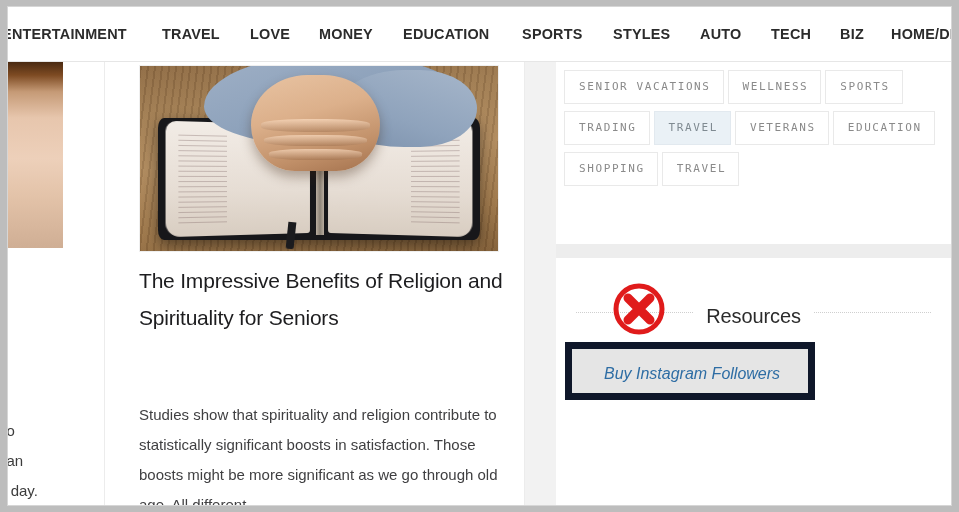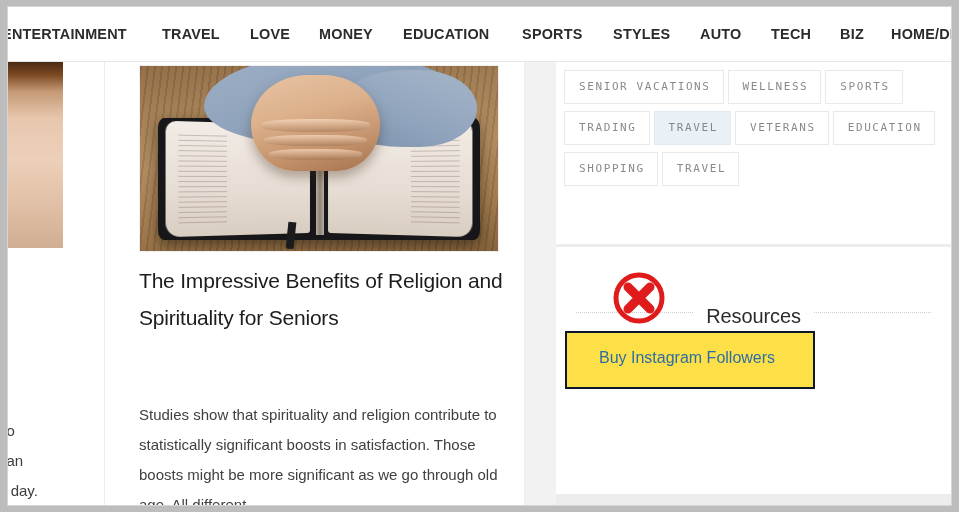--- a/index.html
+++ b/index.html
@@ -328,23 +328,23 @@
     cursor: pointer;
     box-sizing: border-box;
   }
   .tag.is-active {
     background: #eaf1f6;
     border-color: #e2e9ef;
     color: #7f8a91;
   }
 
   #widget-resources {
-    top: 185px;
+    top: 196px;
     height: 247px;
-    padding: 12px 14px;
+    padding: 1px 14px;
   }
   #resources-heading {
     position: relative;
     margin: 0;
     padding-top: 42px;
     height: 24px;
     text-align: center;
   }
   #resources-heading .rh-text {
     font-size: 20px;
@@ -365,23 +365,24 @@
     border-top: 1px dotted #cfcfcf;
     z-index: 1;
   }
 
   #resources-box {
     position: absolute;
     left: 9px;
     top: 84px;
     width: 250px;
     height: 58px;
-    border: 2px solid #0f172a;
-    background: #fde047;
+    border: 7px solid #0f172a;
+    background: #e5e5e5;
     box-sizing: border-box;
+    font-style: italic;
   }
   #resources-link {
     display: block;
     padding-top: 16px;
     padding-left: 32px;
     font-size: 16px;
     color: #2e6da4;
     text-decoration: none;
     cursor: pointer;
   }

